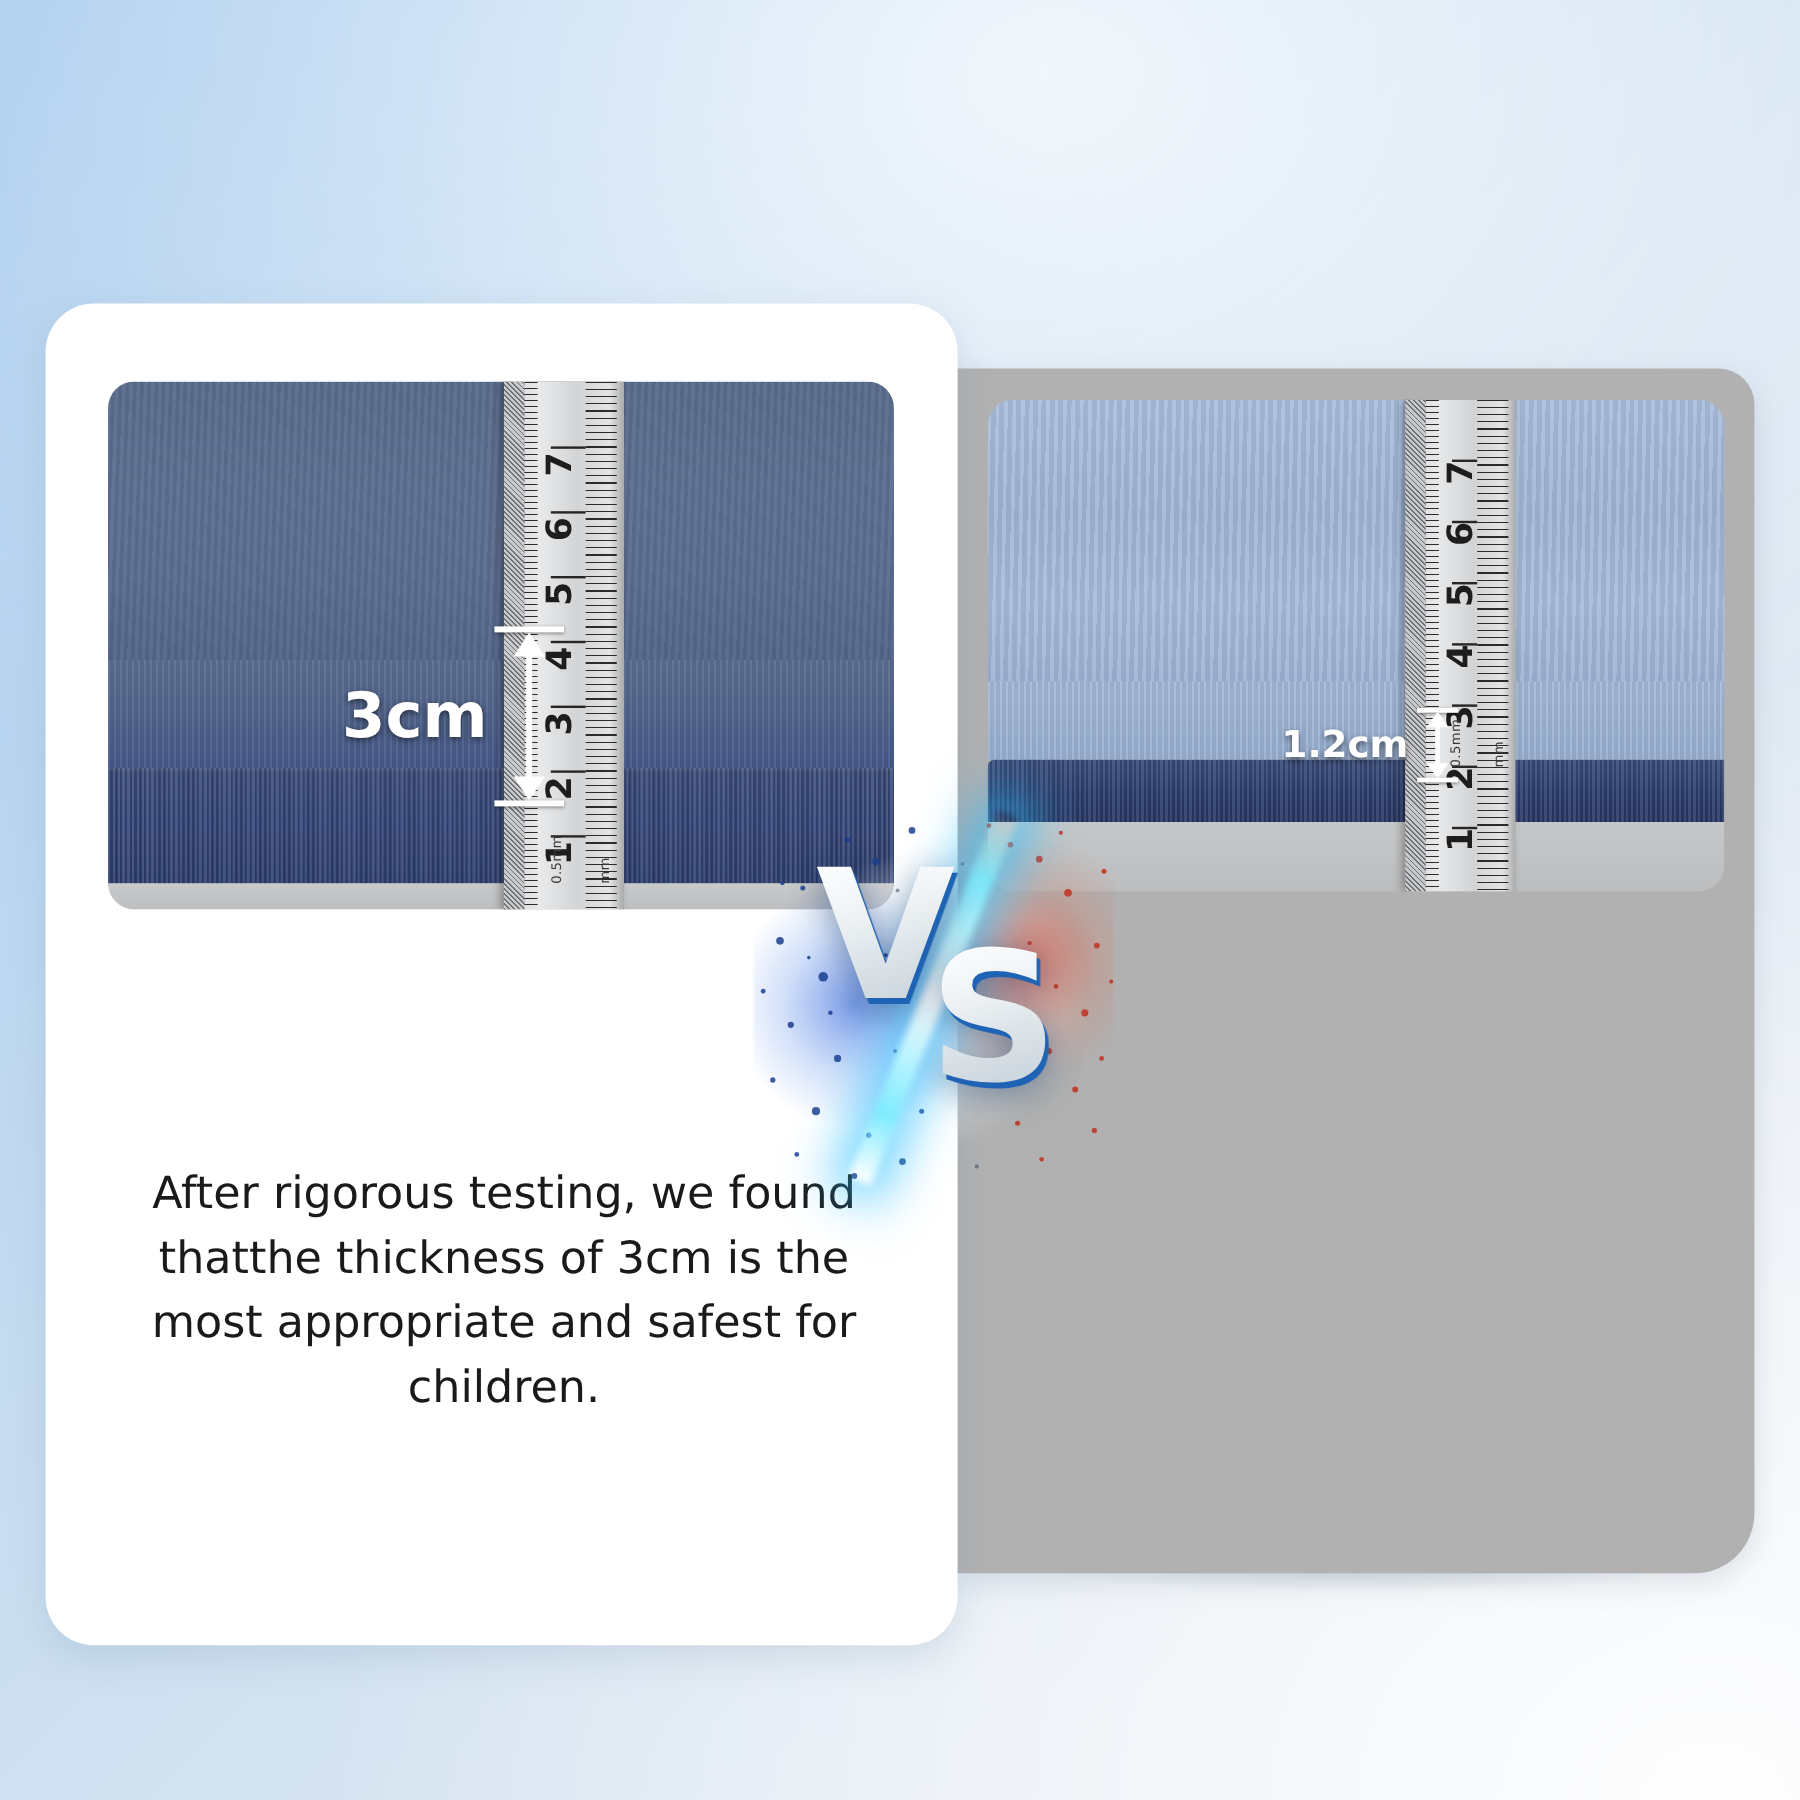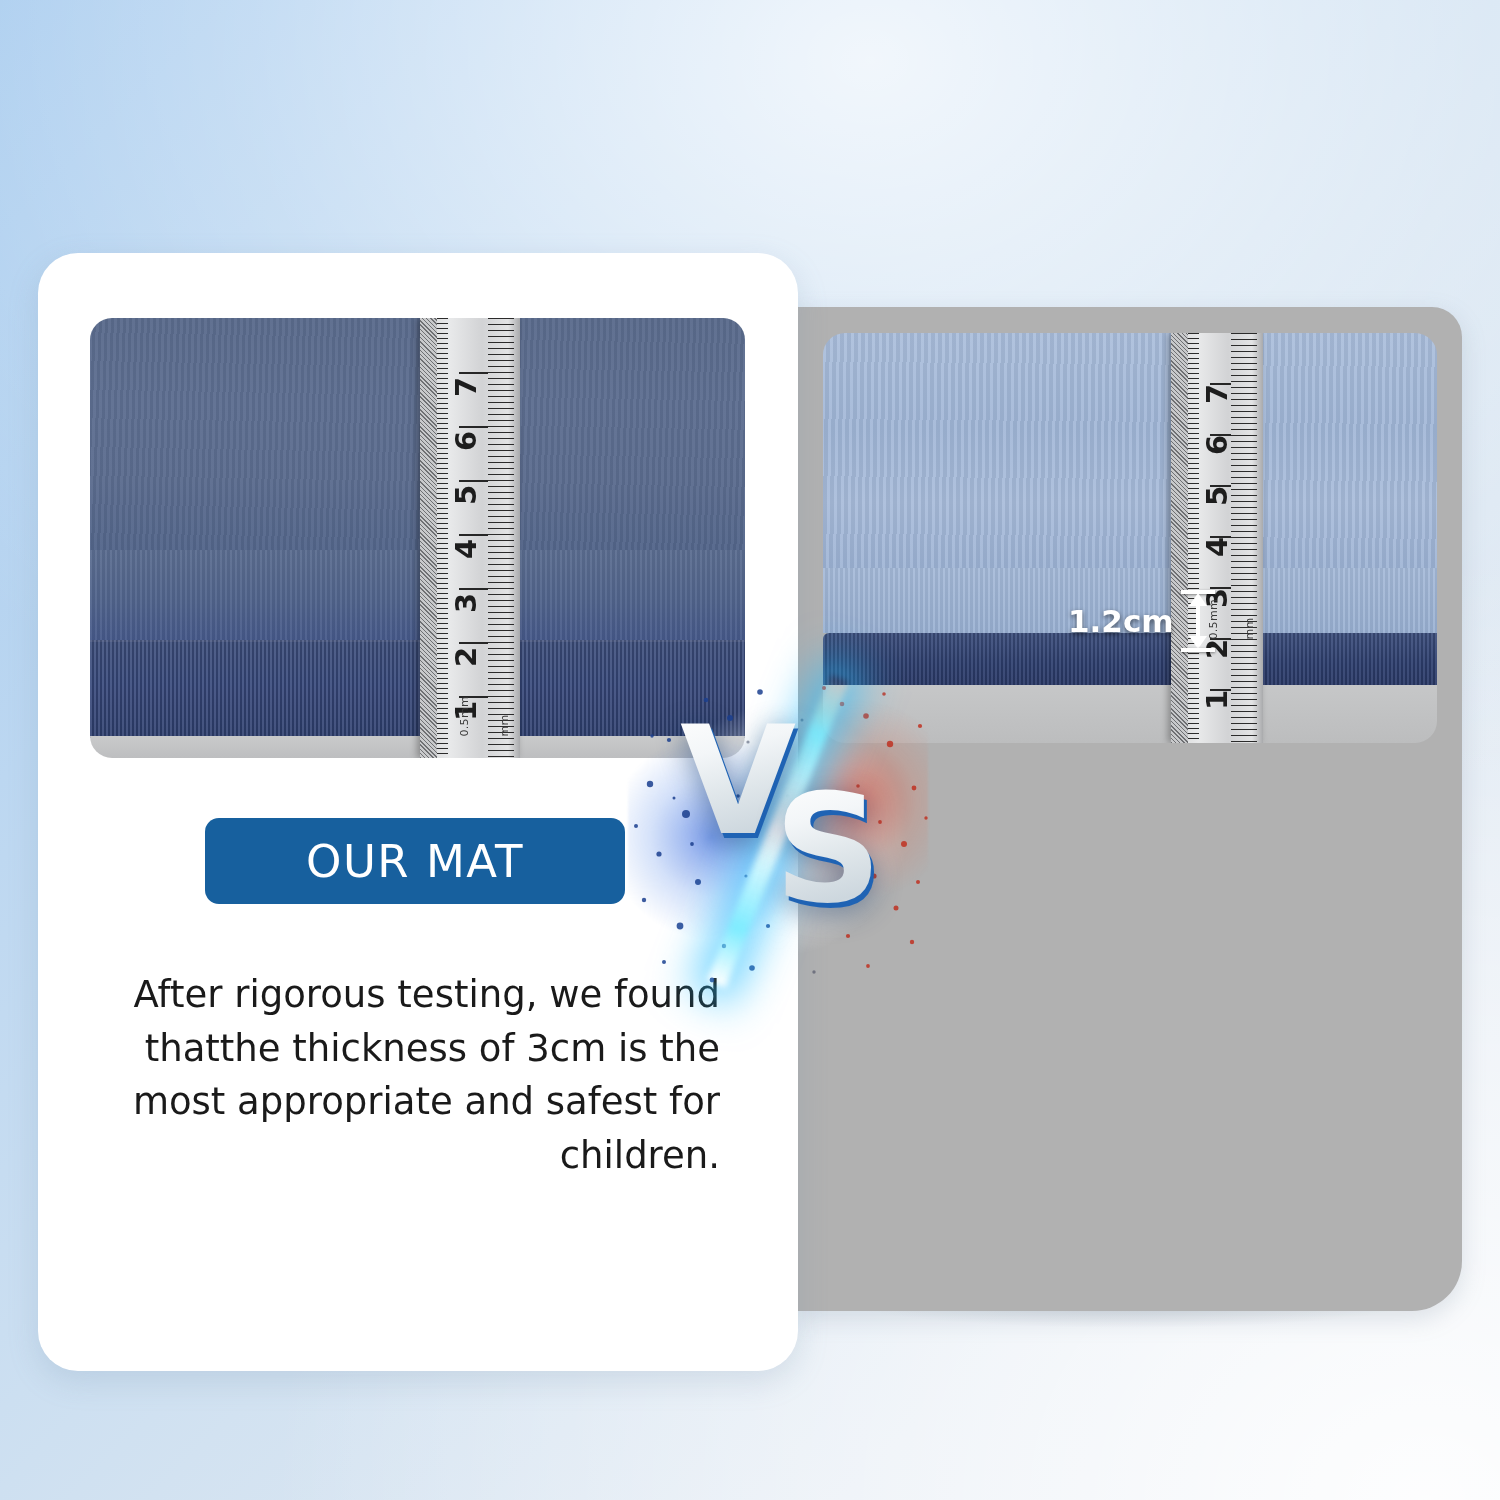--- a/index.html
+++ b/index.html
@@ -298,21 +298,21 @@
   
   .body-text {
     position: absolute;
     text-align: center;
     color: #1a1a1a;
     z-index: 5;
     font-family: "DejaVu Sans", "Liberation Sans", sans-serif;
   }
   #text-our {
     left: 120px; top: 968px; width: 600px;
-    font-size: 37px; line-height: 1.45; text-align: right;
+    font-size: 37px; line-height: 1.45;
   }
   #text-other {
     left: 880px; top: 972px; width: 510px;
     font-size: 35px; line-height: 1.45;
   }
 
   
   #vs-wrap {
     position: absolute;
     left: 628px; top: 676px;
@@ -406,20 +406,30 @@
         <div class="ruler-num" style="top:170px">5</div>
         <div class="ruler-num" style="top:116px">6</div>
         <div class="ruler-num" style="top:62px">7</div>
 
         <div class="ruler-caption" style="left:44px; top:412px">0.5mm</div>
         <div class="ruler-caption" style="left:84px; top:412px">mm</div>
       </div>
     </div>
   </div>
 
+  <div class="measure" id="measure-our">
+    <span class="measure-label">3cm</span>
+    <span class="measure-arrow">
+      <span class="cap top"></span>
+      <span class="head up"></span>
+      <span class="shaft"></span>
+      <span class="head down"></span>
+      <span class="cap bottom"></span>
+    </span>
+  </div>
 
   <div class="photo" id="photo-other">
     <div class="mat-scene">
       <div class="mat-bg-surface"></div>
       <div class="mat-mid"></div>
       <div class="mat-edge"></div>
       <div class="mat-floor"></div>
 
       <div class="ruler">
         <div class="ruler-hatch"></div>
@@ -452,21 +462,20 @@
     <span class="measure-label">1.2cm</span>
     <span class="measure-arrow">
       <span class="cap top"></span>
       <span class="head up"></span>
       <span class="shaft"></span>
       <span class="head down"></span>
       <span class="cap bottom"></span>
     </span>
   </div>
 
-  <div class="badge" id="badge-our">OUR MAT</div>
 
   <div class="body-text" id="text-our">After rigorous testing, we found thatthe thickness of 3cm is the most appropriate and safest for children.</div>
 
   <div id="vs-wrap">
     <div id="vs-splash"></div>
     <svg id="vs-speckle" width="300" height="310" viewBox="0 0 300 310">
       <g fill="#1b3f8f">
         <circle cx="22" cy="108" r="3.2"></circle>
           <circle cx="41" cy="64" r="2.1"></circle>
           <circle cx="58" cy="138" r="4"></circle>

